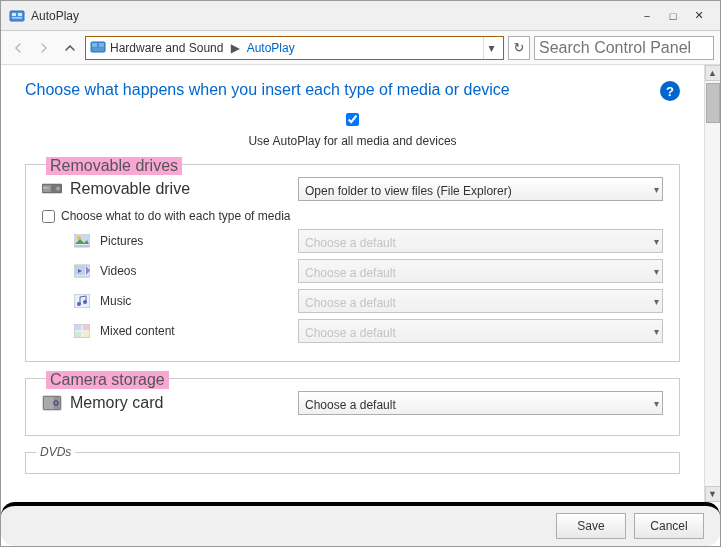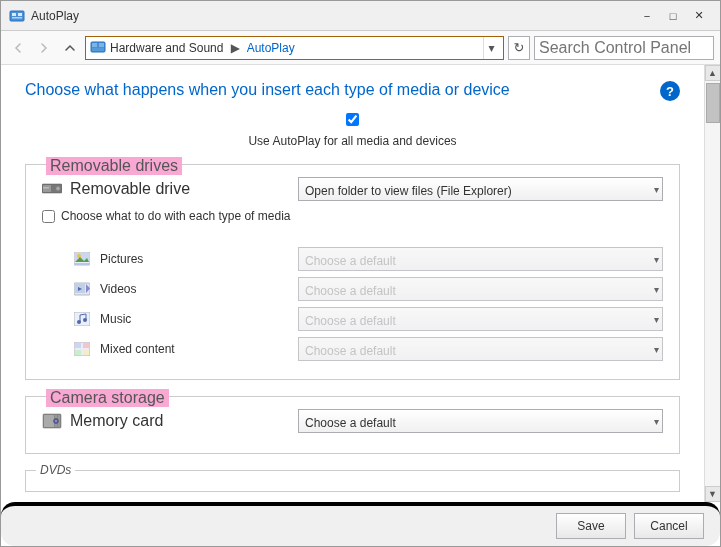--- a/index.html
+++ b/index.html
@@ -312,21 +312,21 @@
       pointer-events: none;
       color: #666;
       font-size: 10px;
     }
 
     
     .media-checkbox-row {
       display: flex;
       align-items: center;
       gap: 6px;
-      margin-bottom: 24px;
+      margin-bottom: 6px;
     }
     .media-checkbox-row input[type="checkbox"] {
       width: 13px;
       height: 13px;
     }
 
     
     .media-item {
       display: flex;
       align-items: center;

